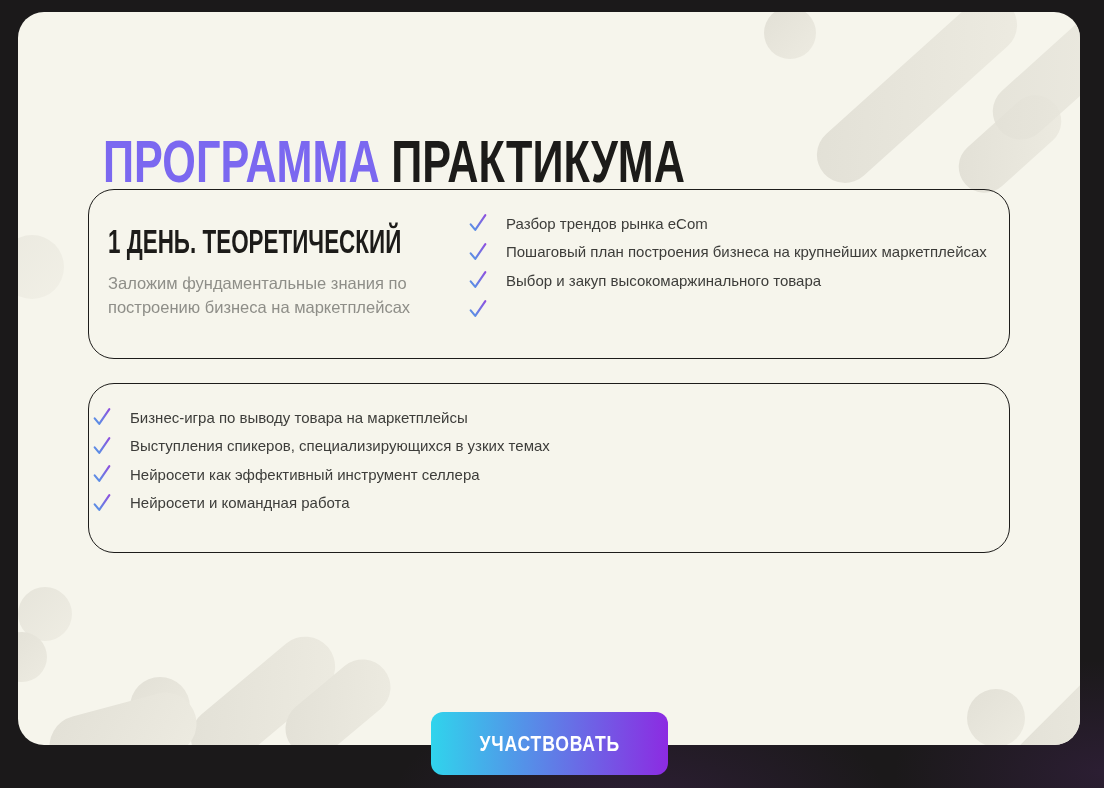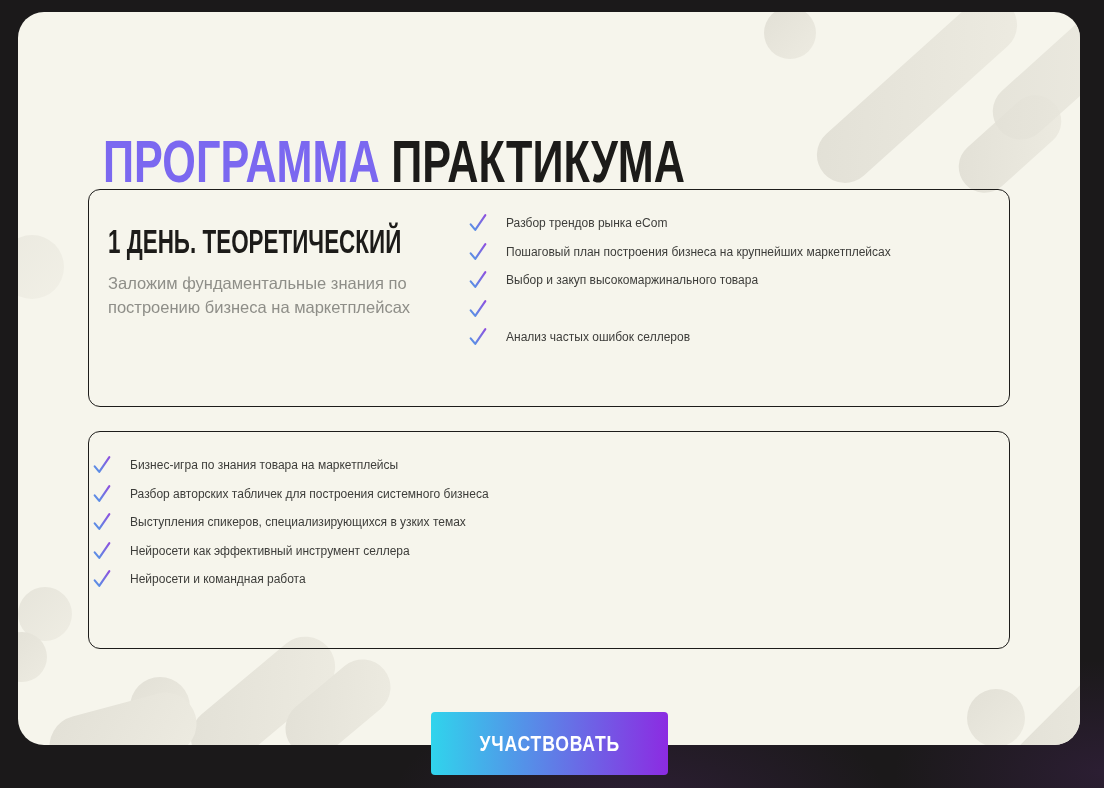--- a/index.html
+++ b/index.html
@@ -47,46 +47,46 @@
 
   .title{
     position:absolute;left:85px;top:80px;white-space:nowrap;
     font-size:60px;font-weight:700;line-height:1;color:var(--ink);
     transform:scaleX(.72);transform-origin:left top;letter-spacing:0px;
   }
   .title .accent{color:var(--accent);margin-right:16px;}
 
   .cards{position:absolute;left:70px;top:177px;width:922px;}
   .card{
-    width:922px;height:218px;border:1.5px solid #1d1c1a;border-radius:12px;
+    width:922px;height:170px;border:1.5px solid #1d1c1a;border-radius:26px;
     background:transparent;display:flex;margin-bottom:24px;
   }
   .card-left{width:376px;padding:33px 0 0 19px;}
   .card-heading{
     margin:0;font-size:33px;font-weight:700;color:var(--ink);white-space:nowrap;
     transform:scaleX(.68);transform-origin:left top;line-height:1.15;
   }
   .card-desc{
     margin:10px 11px 0 0;font-size:16.5px;line-height:24px;color:var(--muted);
     width:305px;
   }
   .card-list{
     list-style:none;margin:0;padding:19px 10px 0 1px;flex:1;
     display:flex;flex-direction:column;
   }
   .card-list li{
     display:flex;align-items:center;height:28.5px;
   }
   .check{width:24px;height:24px;flex:0 0 24px;margin-right:16px;display:flex;align-items:center;justify-content:center;}
   .check svg{width:22px;height:22px;display:block;}
-  .li-text{font-size:12px;color:var(--list-ink);white-space:nowrap;}
+  .li-text{font-size:15px;color:var(--list-ink);white-space:nowrap;}
 
   .cta{
     position:absolute;left:431px;top:712px;width:237px;height:63px;
-    border:none;border-radius:4px;cursor:pointer;
+    border:none;border-radius:12px;cursor:pointer;
     background:linear-gradient(90deg,var(--cta-start),var(--cta-end));
     display:flex;align-items:center;justify-content:center;
   }
   .cta .cta-label{
     color:#fff;font-size:22px;font-weight:700;letter-spacing:1px;white-space:nowrap;
     transform:scaleX(.8);transform-origin:center;
   }
 </style>
 </head>
 <body>
@@ -165,65 +165,37 @@
               <defs>
                 <linearGradient id="ckgrad" x1="0" y1="24" x2="24" y2="0" gradientUnits="userSpaceOnUse">
                   <stop offset="0" stop-color="#45aae8"></stop>
                   <stop offset="1" stop-color="#9b41dd"></stop>
                 </linearGradient>
               </defs>
               <path d="M4 13.5 L9 19.5 L20 3.5" fill="none" stroke="url(#ckgrad)" stroke-width="2.3" stroke-linecap="round" stroke-linejoin="round"></path>
             </svg>
           </span>
         </li>
-          <li>
-          <span class="check">
-            <svg viewBox="0 0 24 24" aria-hidden="true">
-              <defs>
-                <linearGradient id="ckgrad" x1="0" y1="24" x2="24" y2="0" gradientUnits="userSpaceOnUse">
-                  <stop offset="0" stop-color="#45aae8"></stop>
-                  <stop offset="1" stop-color="#9b41dd"></stop>
-                </linearGradient>
-              </defs>
-              <path d="M4 13.5 L9 19.5 L20 3.5" fill="none" stroke="url(#ckgrad)" stroke-width="2.3" stroke-linecap="round" stroke-linejoin="round"></path>
-            </svg>
-          </span>
-          <span class="li-text">Анализ частых ошибок селлеров</span>
-        </li>
       </ul>
     </div>
       <div class="card">
       <ul class="card-list">
         <li>
           <span class="check">
             <svg viewBox="0 0 24 24" aria-hidden="true">
               <defs>
                 <linearGradient id="ckgrad" x1="0" y1="24" x2="24" y2="0" gradientUnits="userSpaceOnUse">
                   <stop offset="0" stop-color="#45aae8"></stop>
                   <stop offset="1" stop-color="#9b41dd"></stop>
                 </linearGradient>
               </defs>
               <path d="M4 13.5 L9 19.5 L20 3.5" fill="none" stroke="url(#ckgrad)" stroke-width="2.3" stroke-linecap="round" stroke-linejoin="round"></path>
             </svg>
           </span>
-          <span class="li-text">Бизнес-игра по знания товара на маркетплейсы</span>
-        </li>
-          <li>
-          <span class="check">
-            <svg viewBox="0 0 24 24" aria-hidden="true">
-              <defs>
-                <linearGradient id="ckgrad" x1="0" y1="24" x2="24" y2="0" gradientUnits="userSpaceOnUse">
-                  <stop offset="0" stop-color="#45aae8"></stop>
-                  <stop offset="1" stop-color="#9b41dd"></stop>
-                </linearGradient>
-              </defs>
-              <path d="M4 13.5 L9 19.5 L20 3.5" fill="none" stroke="url(#ckgrad)" stroke-width="2.3" stroke-linecap="round" stroke-linejoin="round"></path>
-            </svg>
-          </span>
-          <span class="li-text">Разбор авторских табличек для построения системного бизнеса</span>
+          <span class="li-text">Бизнес-игра по выводу товара на маркетплейсы</span>
         </li>
           <li>
           <span class="check">
             <svg viewBox="0 0 24 24" aria-hidden="true">
               <defs>
                 <linearGradient id="ckgrad" x1="0" y1="24" x2="24" y2="0" gradientUnits="userSpaceOnUse">
                   <stop offset="0" stop-color="#45aae8"></stop>
                   <stop offset="1" stop-color="#9b41dd"></stop>
                 </linearGradient>
               </defs>

